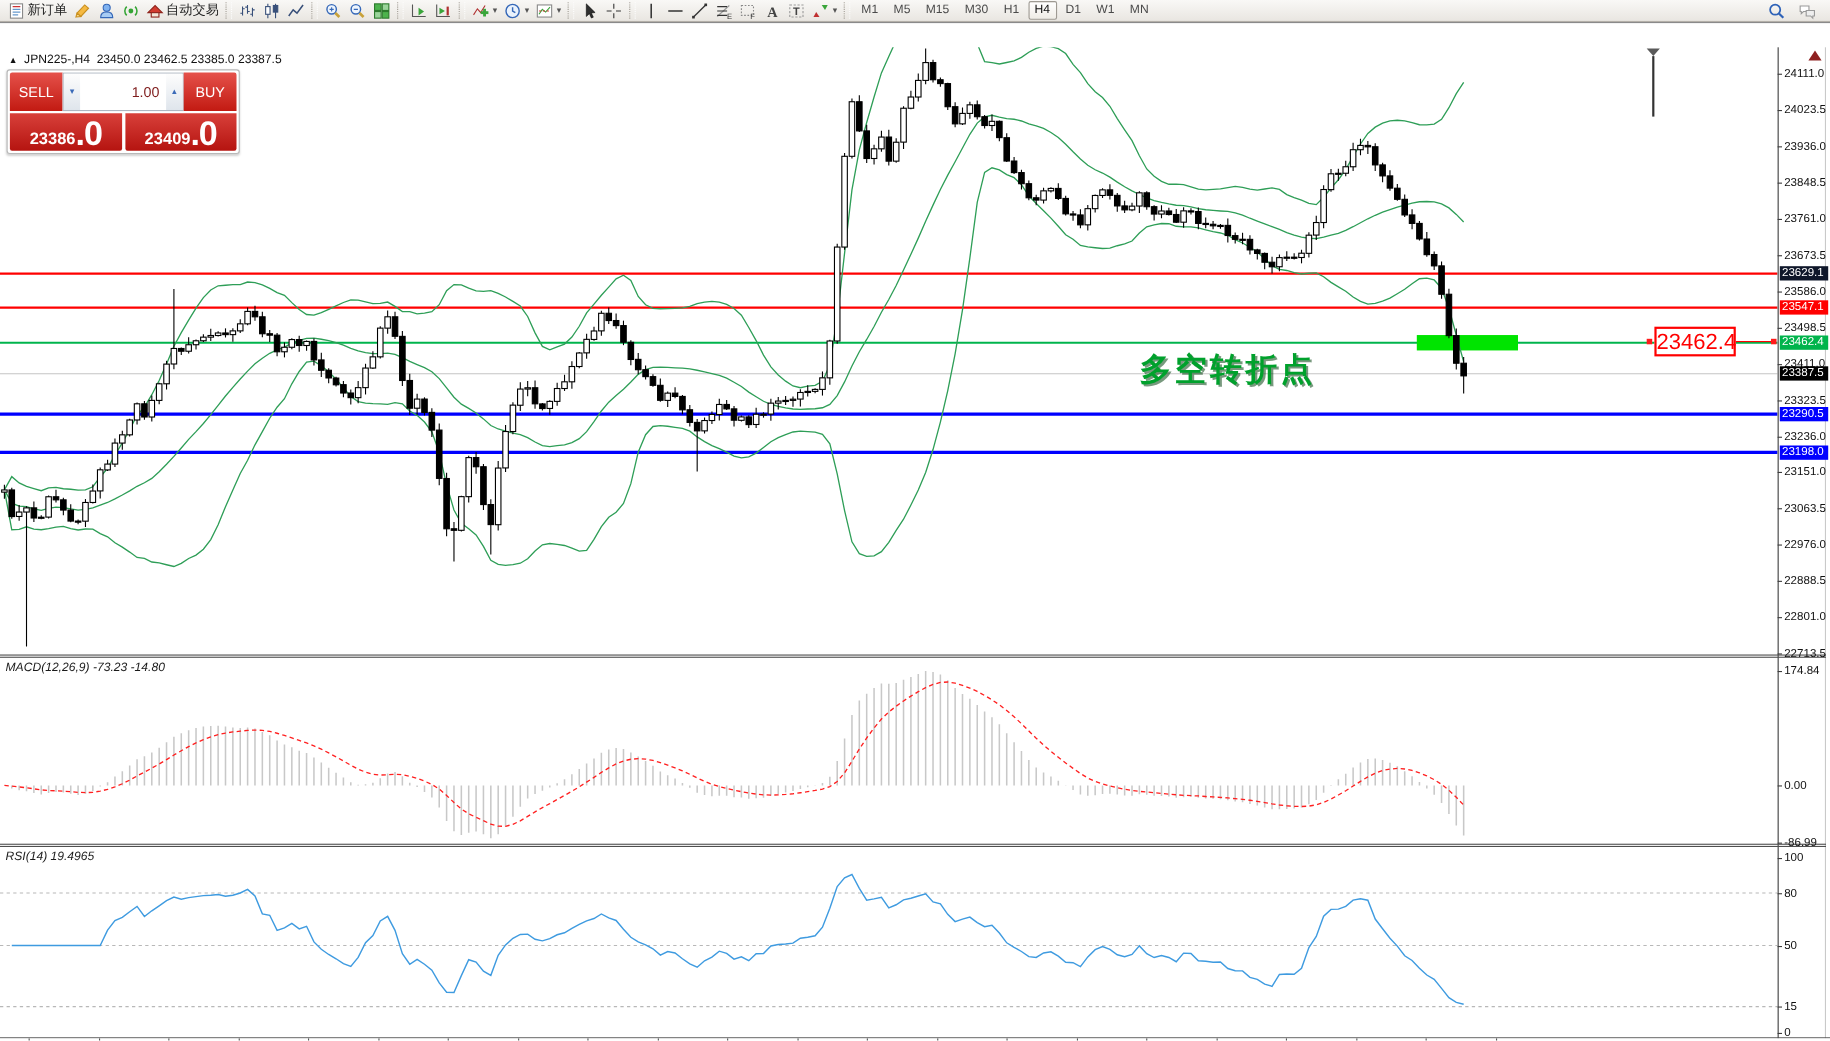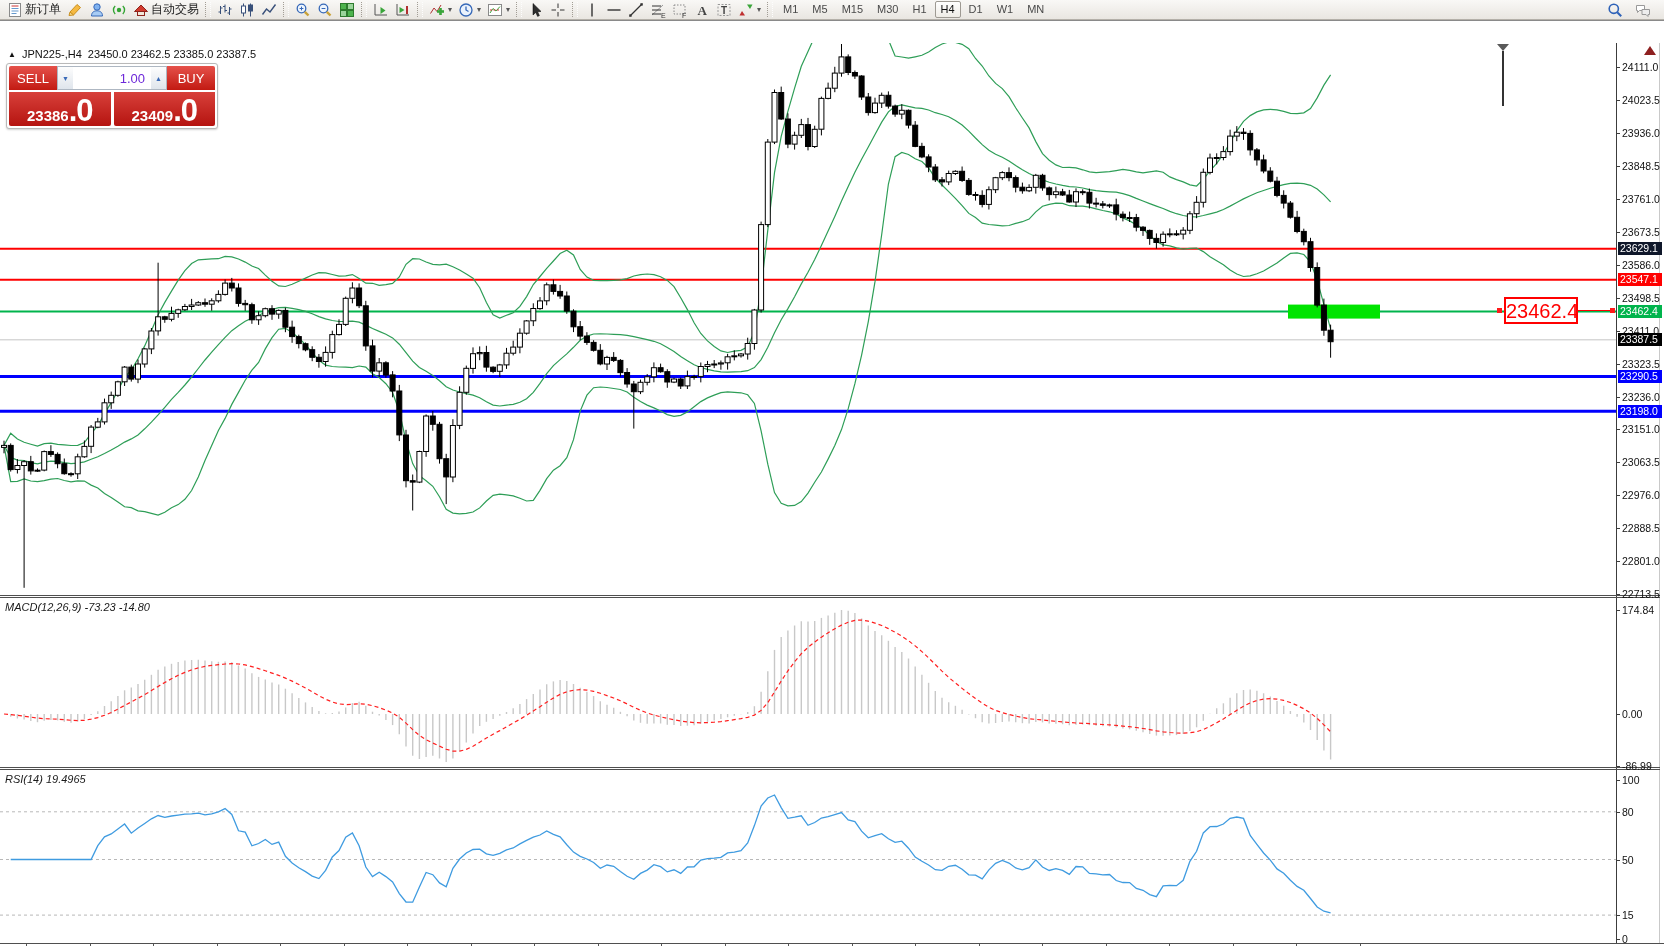--- a/index.html
+++ b/index.html
@@ -30,30 +30,30 @@
   .tick-label{position:absolute;left:1622px;font-size:10.5px;color:#111;white-space:nowrap;z-index:5;}
   .tick-mark{position:absolute;left:1616px;width:4px;height:1px;background:#3c3c3c;z-index:5;}
   .axis-badge{position:absolute;left:1618px;width:44px;height:13px;font-size:10.5px;color:#fff;
     line-height:13px;padding-left:2px;box-sizing:border-box;z-index:6;white-space:nowrap;}
   .panel-label{position:absolute;left:5px;font-size:11px;color:#1a1a1a;z-index:6;white-space:nowrap;font-style:italic;}
   #time-axis{position:absolute;left:0;top:923px;width:1664px;height:23px;background:#fff;z-index:6;}
   .time-tick{position:absolute;top:0;width:1px;height:4px;background:#555;}
   
   #one-click{position:absolute;left:6px;top:42px;width:212px;z-index:10;background:#fff;
     border:1px solid #b9b9b9;border-radius:3px;padding:2px;box-sizing:border-box;box-shadow:0 1px 2px rgba(0,0,0,.18);}
-  #oc-top{display:flex;height:24px;gap:0;}
+  #oc-top{display:flex;height:35px;gap:0;}
   .oc-btn{width:48px;background:linear-gradient(#e5514a,#c21a12);color:#fff;font-size:13px;
     display:flex;align-items:center;justify-content:center;}
   #oc-sell-btn{border-radius:2px 0 0 0;}
   #oc-buy-btn{border-radius:0 2px 0 0;}
   #oc-vol{flex:1;display:flex;border:1px solid #aeb7c2;box-sizing:border-box;background:#fff;}
   .oc-spin{width:15px;background:linear-gradient(#fdfdfd,#dfe5ec);display:flex;align-items:center;justify-content:center;
     font-size:7px;color:#3a6ab8;}
   #oc-vol-input{flex:1;border:0;outline:0;font-size:13px;text-align:right;padding-right:6px;width:50px;
-    font-family:"Liberation Sans",sans-serif;color:#6d28d9;}
+    font-family:"Liberation Sans",sans-serif;color:#7f1d1d;}
   #oc-prices{display:flex;gap:3px;margin-top:2px;}
   .oc-price{flex:1;height:33px;background:linear-gradient(#d8403a,#b51410);color:#fff;
     display:flex;align-items:flex-end;justify-content:center;padding-bottom:1px;border-radius:0 0 2px 2px;}
   .oc-price .small{font-size:15px;font-weight:bold;line-height:19px;}
   .oc-price .big{font-size:31px;font-weight:bold;line-height:29px;letter-spacing:-1px;}
   
   #turning-point{position:absolute;left:1036px;top:295px;font-size:29px;font-weight:bold;color:#00a12c;
     letter-spacing:3px;z-index:8;text-shadow:2px 2px 0 rgba(10,70,20,.55);white-space:nowrap;}
   #price-callout{position:absolute;left:1504px;top:276px;width:74px;height:27px;border:2px solid #ff0000;
     background:#fff;color:#ff0000;font-size:20px;line-height:24px;text-align:center;z-index:9;box-sizing:border-box;}
@@ -1010,20 +1010,21 @@
       <div class="time-tick" style="left:915px"></div>
       <div class="time-tick" style="left:979px"></div>
       <div class="time-tick" style="left:1042px"></div>
       <div class="time-tick" style="left:1106px"></div>
       <div class="time-tick" style="left:1169px"></div>
       <div class="time-tick" style="left:1233px"></div>
       <div class="time-tick" style="left:1296px"></div>
       <div class="time-tick" style="left:1360px"></div>
     </div>
 
+  <div id="turning-point">多空转折点</div>
   <div id="price-callout">23462.4</div>
   <div class="callout-line" style="left:1578px;top:289px;width:36px"></div>
   <div class="callout-dot" style="left:1497px;top:287px"></div>
   <div class="callout-dot" style="left:1610px;top:287px"></div>
 
   <div id="shift-marker"></div>
   <div id="shift-stem"></div>
   <div id="scroll-end-icon"></div>
 </div>
 

